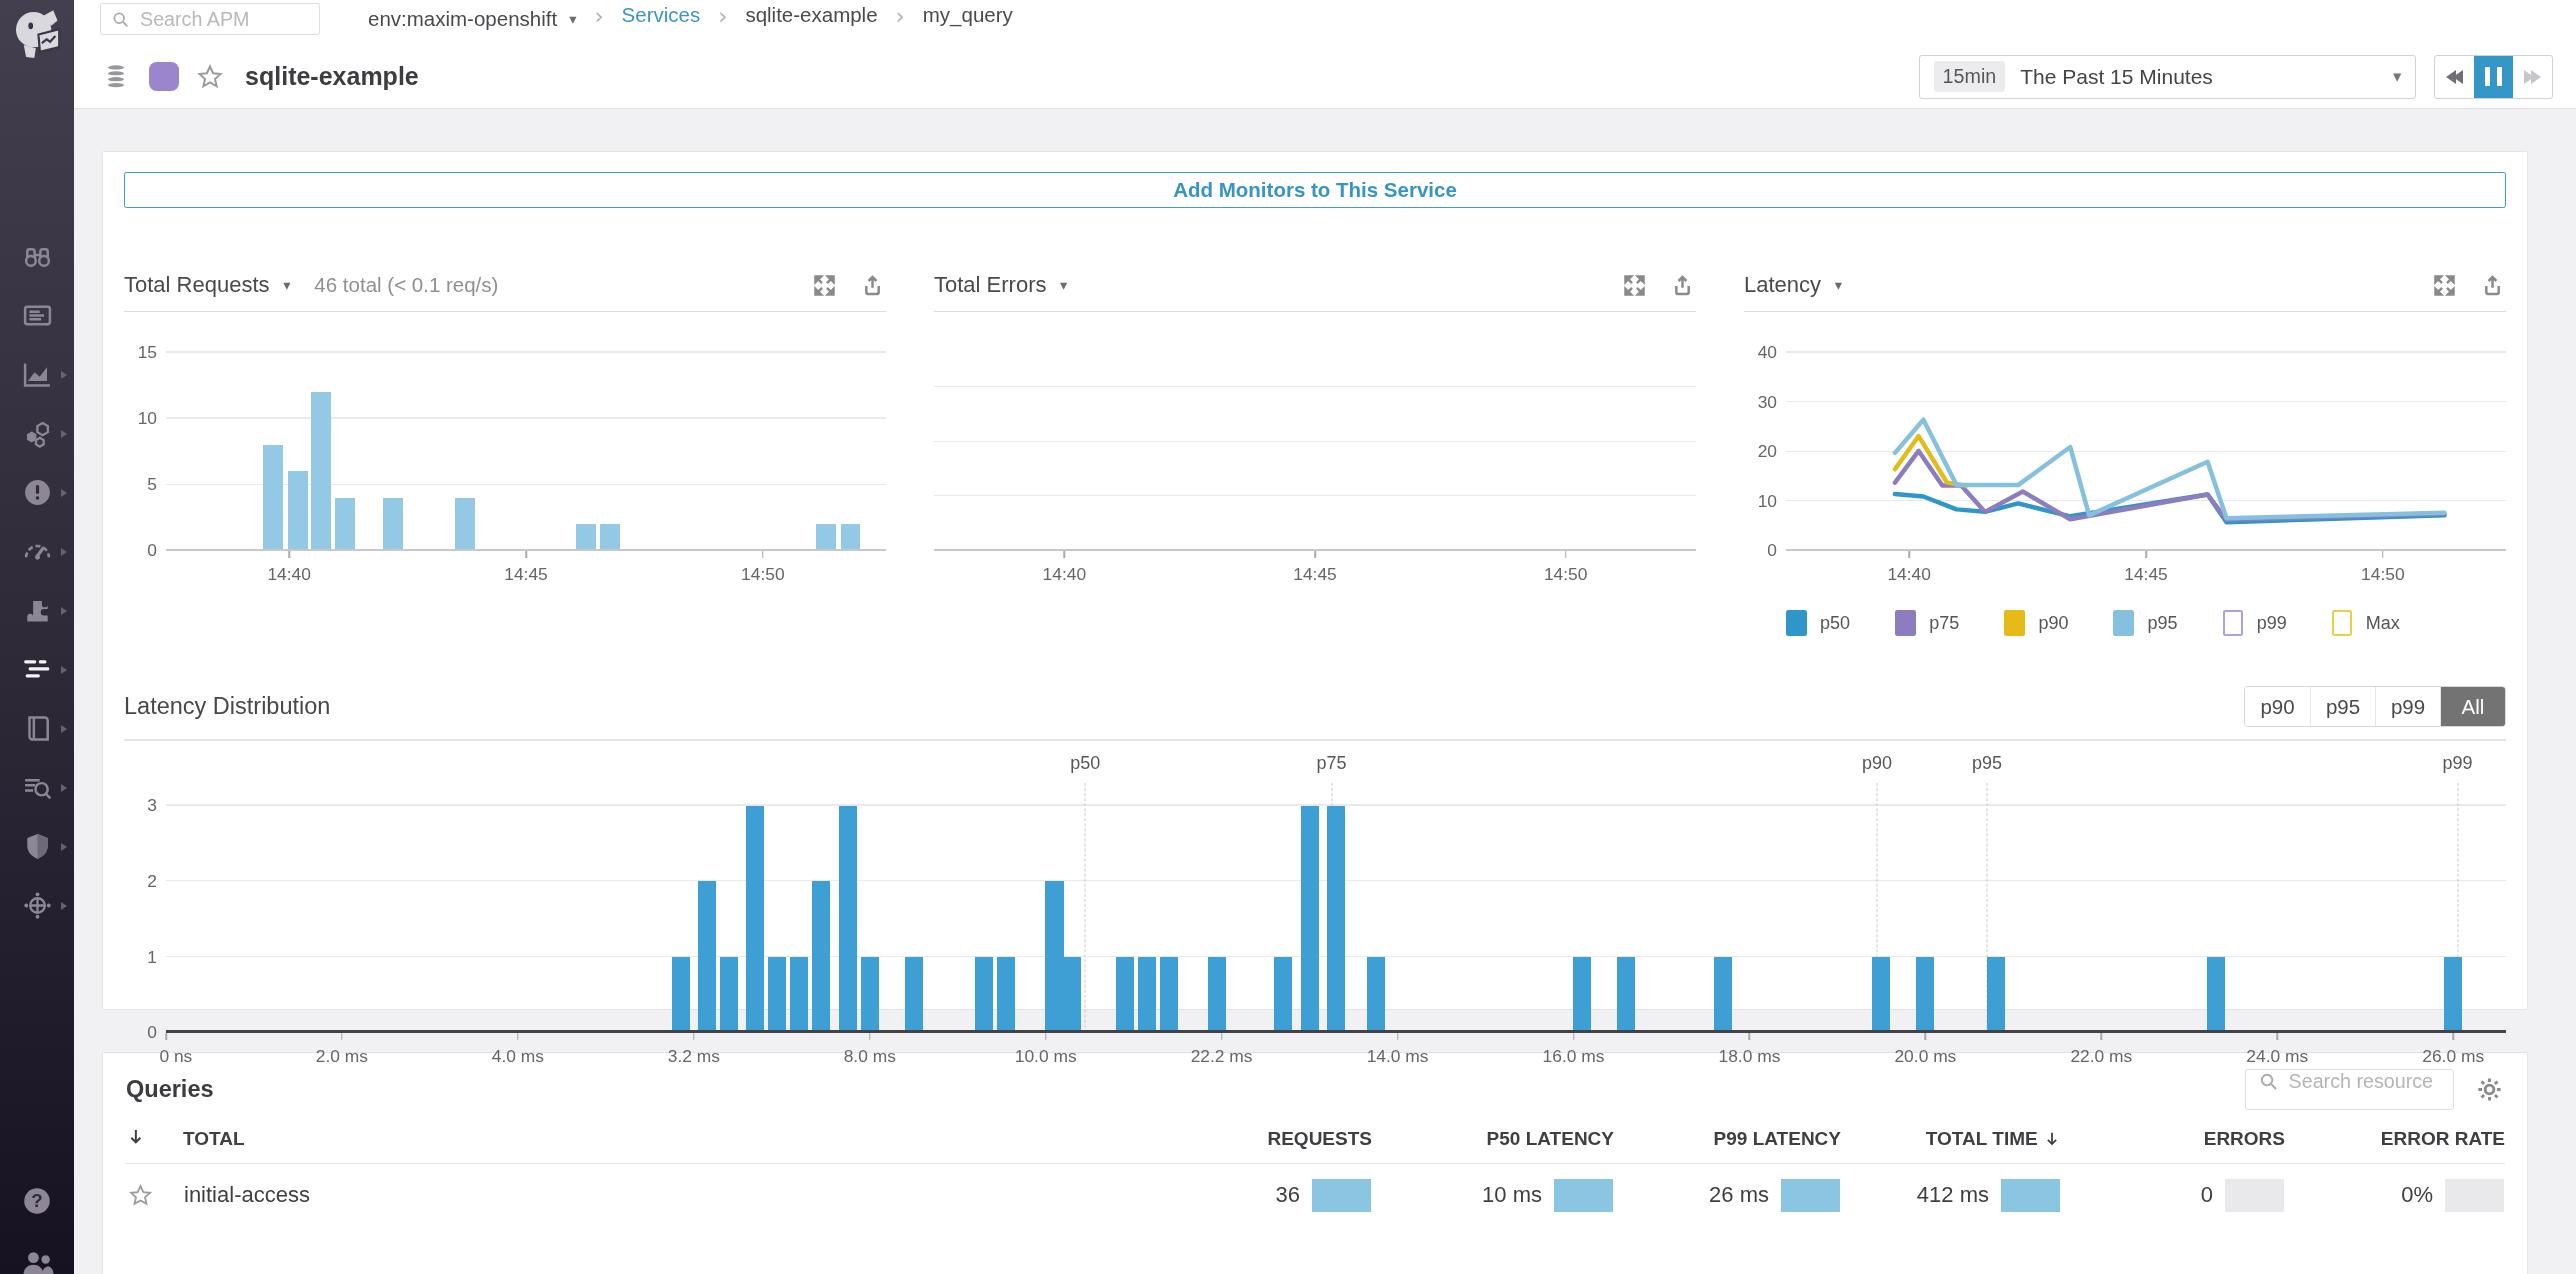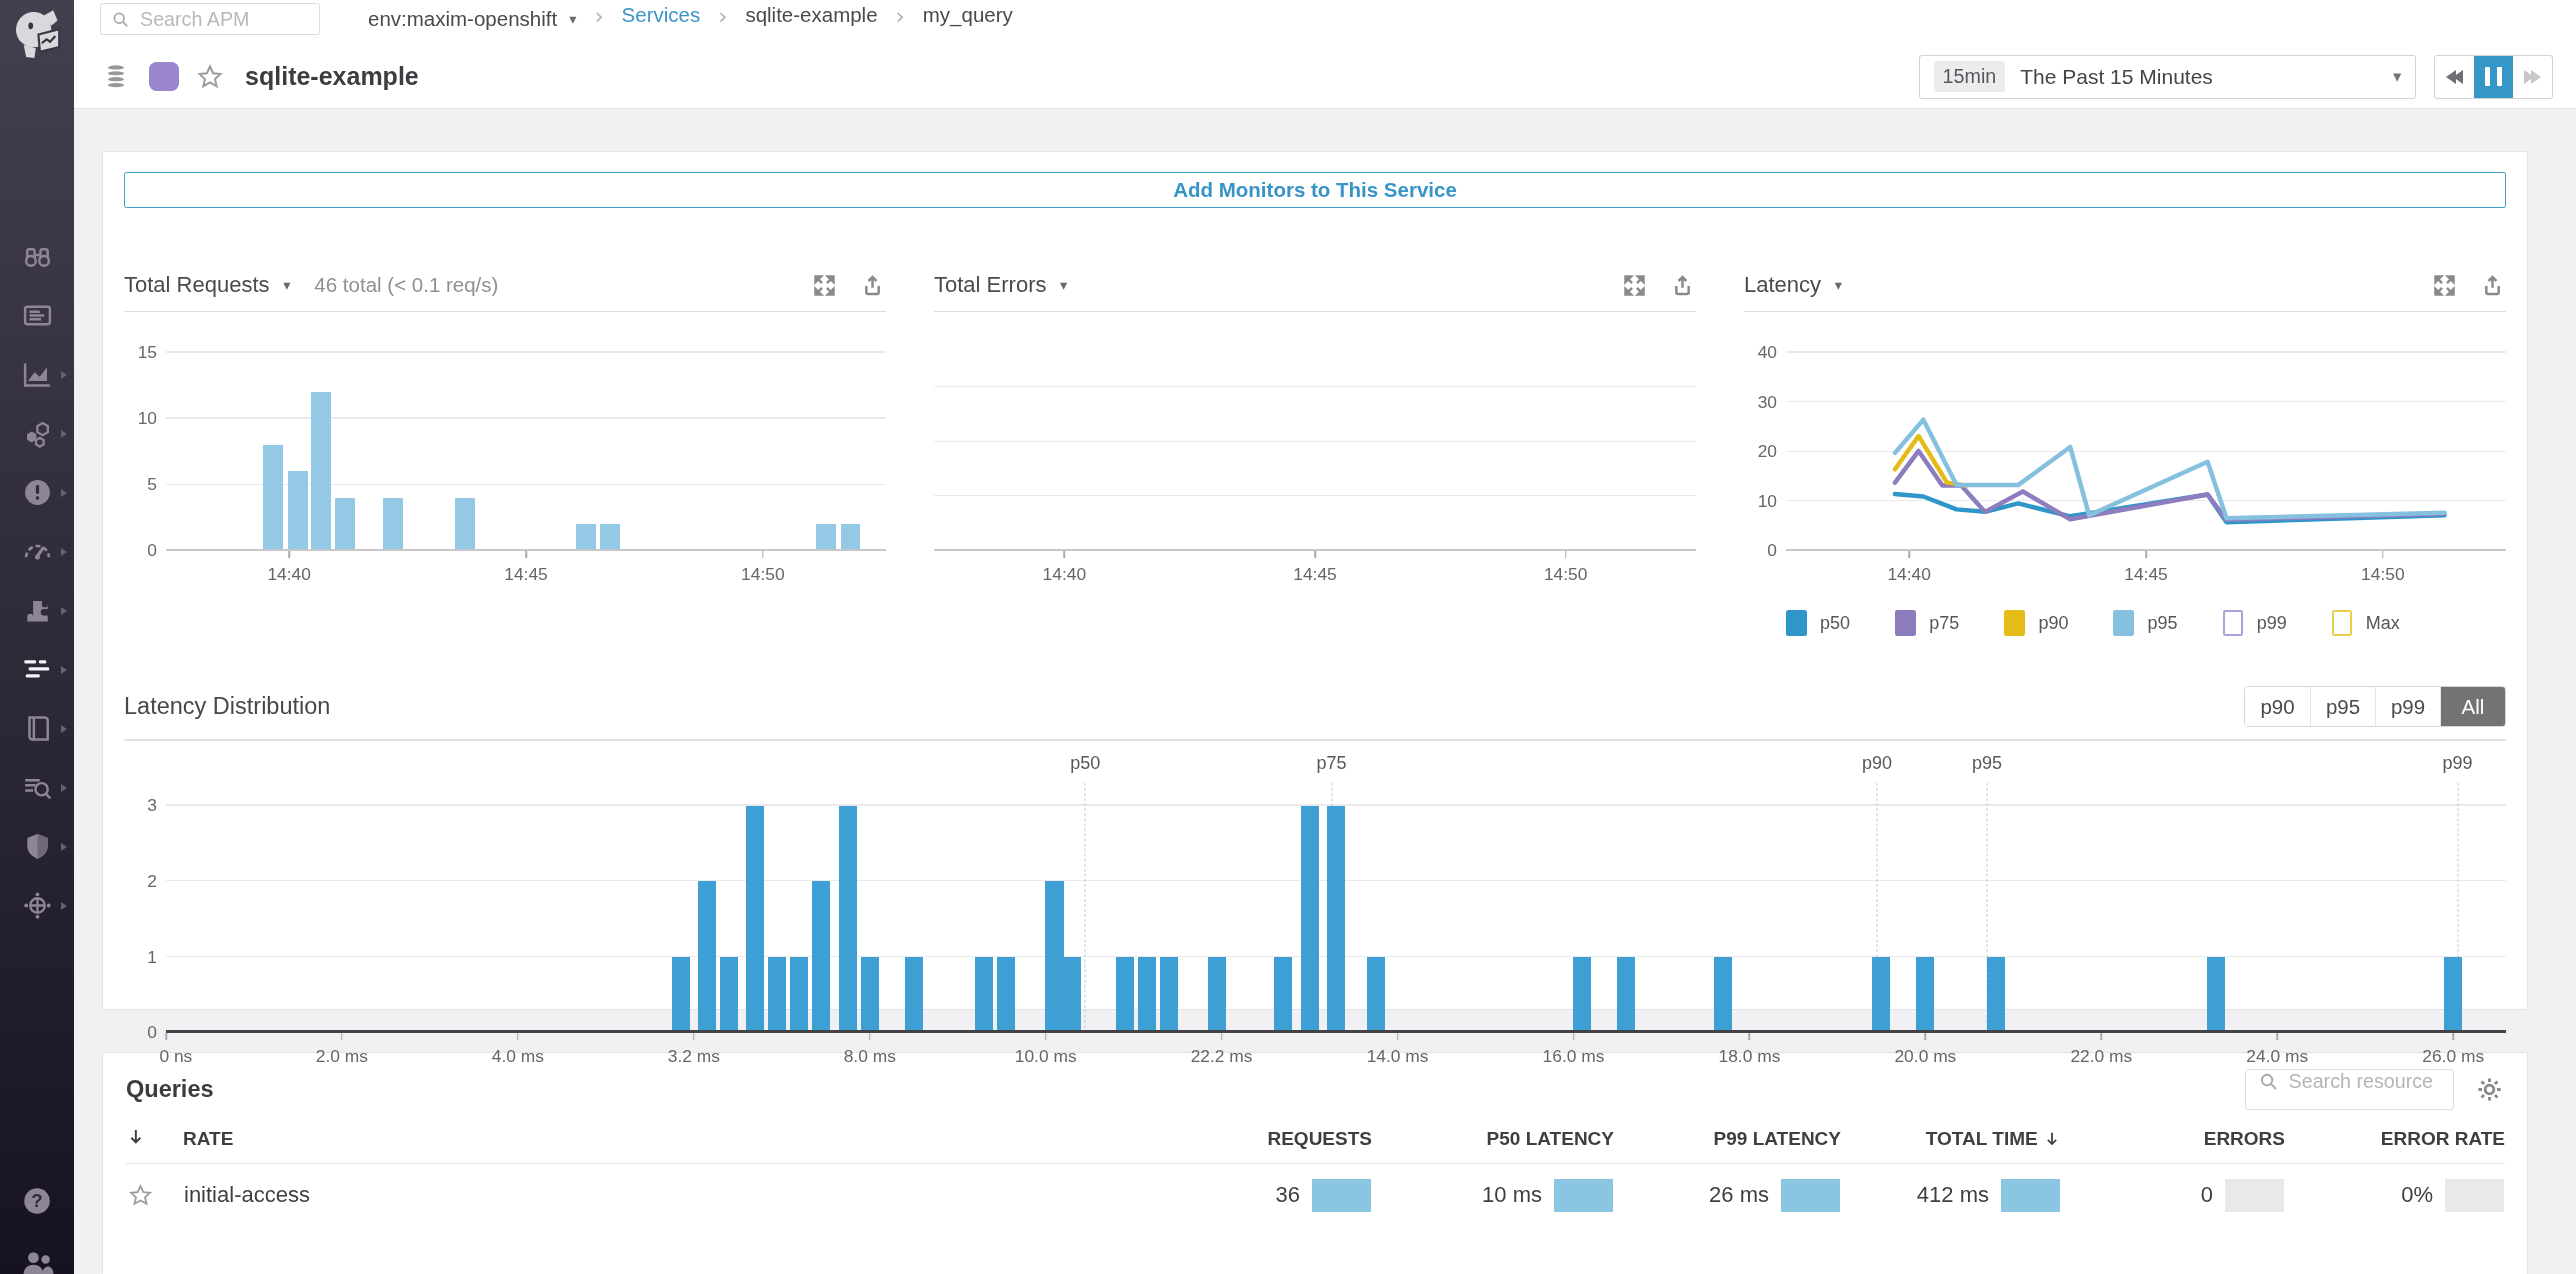--- a/index.html
+++ b/index.html
@@ -592,21 +592,21 @@
               <col style="width:224px">
               <col style="width:220px">
           </colgroup>
           <thead>
             <tr>
               <th class="h-name">
                 <svg width="19.7" height="21" viewBox="0 0 24 24" fill="none" stroke="#3f3f43" stroke-width="2.4">
                   <path d="M12 4v15M6.5 13.5L12 19l5.5-5.5"></path>
                 </svg>
               </th>
-              <th class="h-name">RATE</th>
+              <th class="h-name">TOTAL</th>
               <th>REQUESTS</th>
               <th>P50 LATENCY</th>
               <th>P99 LATENCY</th>
               <th>
                 <span>TOTAL TIME</span>
                 <svg width="18" height="19.7" viewBox="0 0 24 24" fill="none" stroke="#3f3f43" stroke-width="2.4" style="vertical-align:-3.8px">
                   <path d="M12 4v15M6.5 13.5L12 19l5.5-5.5"></path>
                 </svg>
               </th>
               <th>ERRORS</th>

